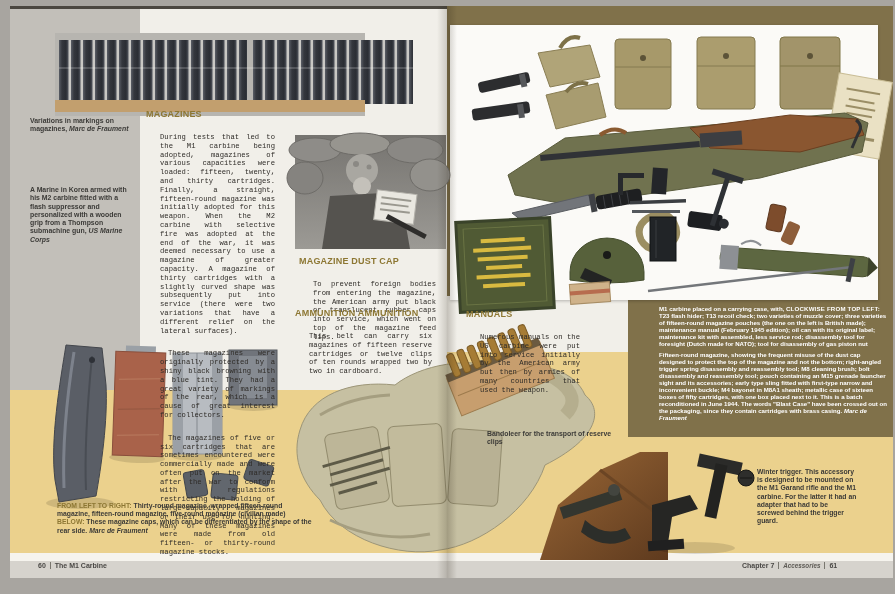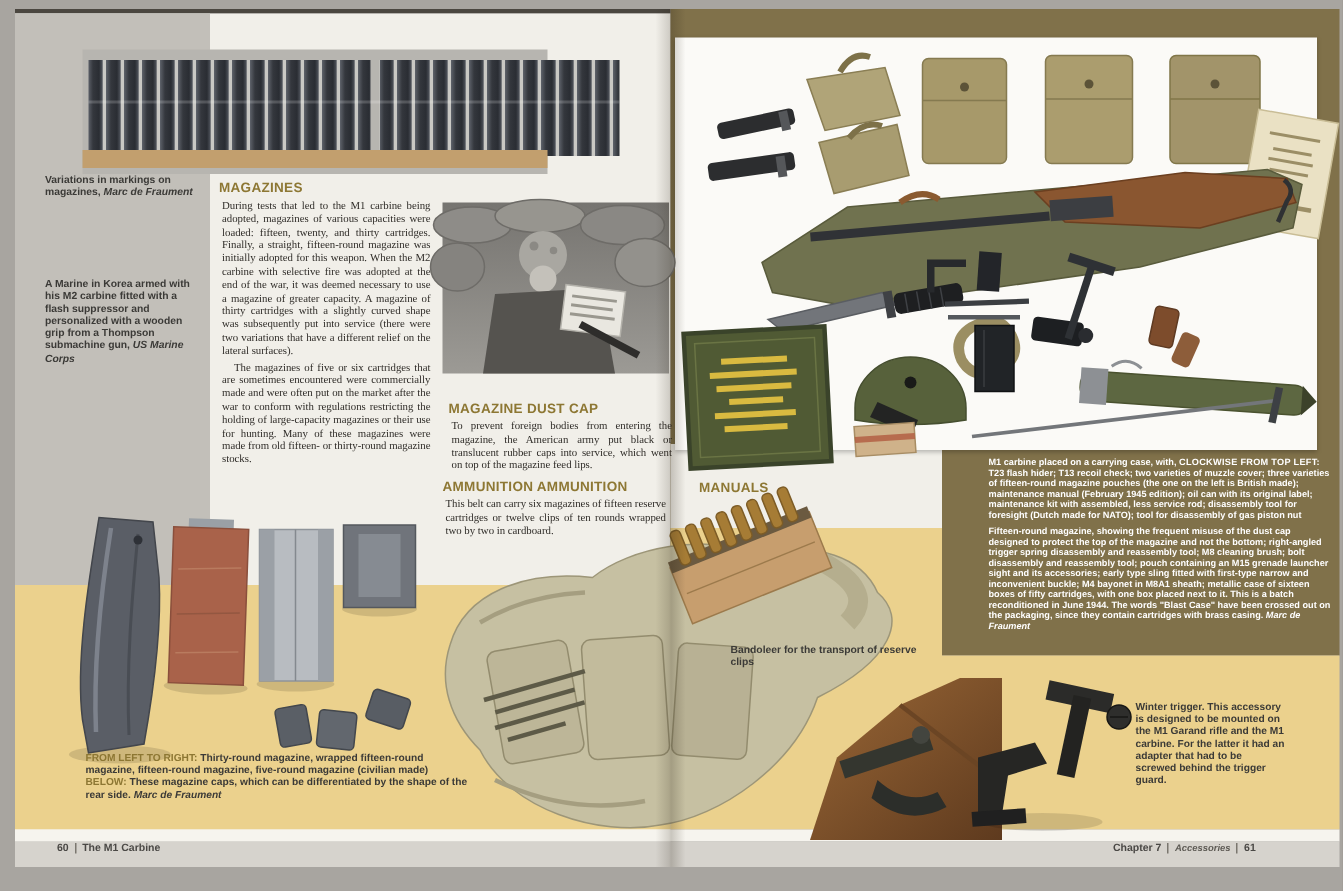--- a/index.html
+++ b/index.html
@@ -22,22 +22,22 @@
     background:linear-gradient(90deg,rgba(0,0,0,0) 0%,rgba(40,32,18,.16) 45%,rgba(40,32,18,.22) 52%,rgba(0,0,0,0) 100%);}
   
   #mags-photo{left:55px;top:33px;width:310px;height:83px;background:#b7b5b0;z-index:3;}
   #mags-photo .shelf{position:absolute;left:0;bottom:4px;width:100%;height:12px;background:#c29f6e;}
   #mags-photo .bars{position:absolute;top:7px;height:64px;
     background:repeating-linear-gradient(90deg,#5a5e66 0px,#34373d 3px,#2a2d33 7px,#4b4f57 9px,#c9c8c4 10px,#c9c8c4 12px);}
   #mags-photo .bars.b1{left:4px;width:188px;}
   #mags-photo .bars.b2{left:198px;width:160px;}
   #mags-photo .midline{position:absolute;left:4px;top:34px;width:354px;height:2px;background:rgba(255,255,255,.18);}
   
-  .h-olive{font-weight:bold;color:#8d7733;font-size:9px;letter-spacing:.2px;margin:12px 0 3px 0;font-family:"Liberation Sans",sans-serif;}
-  .body-serif{font-family:Liberation Serif, serif;font-size:7.2px;line-height:8.8px;color:#2f2c28;text-align:justify;margin:2px;}
+  .h-olive{font-weight:bold;color:#8d7733;font-size:9px;letter-spacing:.2px;margin:1px 0 3px 0;font-family:"Liberation Sans",sans-serif;}
+  .body-serif{font-family:Liberation Mono, monospace;font-size:7.2px;line-height:8.8px;color:#2f2c28;text-align:justify;margin:14px;}
   .body-serif.ind{text-indent:8px;}
   .cap{font-weight:bold;font-size:6.9px;line-height:8.3px;color:#3b3a37;}
   .cap i{font-style:italic;}
   .lead{color:#8d7733;} .z5{z-index:5;}
   #olive-caption{left:659px;top:305px;width:228px;color:#ffffff;font-weight:bold;font-size:6.1px;line-height:7.1px;z-index:5;}
   #olive-caption p{margin:0 0 3px 0;}
   #olive-caption .caps{letter-spacing:.2px;}
   
   .folio{font-size:7px;font-weight:bold;color:#4a4845;display:flex;align-items:center;gap:4px;z-index:7;}
   .folio .sep{width:1px;height:7px;background:#7a776f;}
@@ -310,35 +310,37 @@
   <div class="abs cap z5" style="left:30px;top:117px;width:106px;">
     <span>Variations in markings on magazines, </span><i>Marc de Fraument</i>
   </div>
   <div class="abs cap z5" style="left:30px;top:186px;width:106px;">
     <span>A Marine in Korea armed with his M2 carbine fitted with a flash suppressor and personalized with a wooden grip from a Thompson submachine gun, </span><i>US Marine Corps</i>
   </div>
 
   <div class="abs z5" style="left:146px;top:108px;width:143px;">
     <div class="h-olive">MAGAZINES</div>
     <p class="body-serif">During tests that led to the M1 carbine being adopted, magazines of various capacities were loaded: fifteen, twenty, and thirty cartridges. Finally, a straight, fifteen-round magazine was initially adopted for this weapon. When the M2 carbine with selective fire was adopted at the end of the war, it was deemed necessary to use a magazine of greater capacity. A magazine of thirty cartridges with a slightly curved shape was subsequently put into service (there were two variations that have a different relief on the lateral surfaces).</p>
+    <p class="body-serif ind">These magazines were originally protected by a shiny black browning with a blue tint. They had a great variety of markings of the rear, which is a cause of great interest for collectors.</p>
     <p class="body-serif ind">The magazines of five or six cartridges that are sometimes encountered were commercially made and were often put on the market after the war to conform with regulations restricting the holding of large-capacity magazines or their use for hunting. Many of these magazines were made from old fifteen- or thirty-round magazine stocks.</p>
   </div>
 
   <div class="abs z5" style="left:299px;top:255px;width:151px;">
     <div class="h-olive">MAGAZINE DUST CAP</div>
     <p class="body-serif">To prevent foreign bodies from entering the magazine, the American army put black or translucent rubber caps into service, which went on top of the magazine feed lips.</p>
   </div>
 
   <div class="abs z5" style="left:295px;top:307px;width:151px;">
     <div class="h-olive">AMMUNITION AMMUNITION</div>
     <p class="body-serif">This belt can carry six magazines of fifteen reserve cartridges or twelve clips of ten rounds wrapped two by two in cardboard.</p>
   </div>
 
   <div class="abs z5" style="left:466px;top:308px;width:128px;">
     <div class="h-olive">MANUALS</div>
+    <p class="body-serif">Numerous manuals on the US carbine were put into service initially by the American army but then by armies of many countries that used the weapon.</p>
   </div>
 
   <div class="abs" id="olive-caption">
     <p><span>M1 carbine placed on a carrying case, with, </span><span class="caps">CLOCKWISE FROM TOP LEFT:</span><span> T23 flash hider; T13 recoil check; two varieties of muzzle cover; three varieties of fifteen-round magazine pouches (the one on the left is British made); maintenance manual (February 1945 edition); oil can with its original label; maintenance kit with assembled, less service rod; disassembly tool for foresight (Dutch made for NATO); tool for disassembly of gas piston nut</span></p>
     <p><span>Fifteen-round magazine, showing the frequent misuse of the dust cap designed to protect the top of the magazine and not the bottom; right-angled trigger spring disassembly and reassembly tool; M8 cleaning brush; bolt disassembly and reassembly tool; pouch containing an M15 grenade launcher sight and its accessories; early type sling fitted with first-type narrow and inconvenient buckle; M4 bayonet in M8A1 sheath; metallic case of sixteen boxes of fifty cartridges, with one box placed next to it. This is a batch reconditioned in June 1944. The words "Blast Case" have been crossed out on the packaging, since they contain cartridges with brass casing. </span><i>Marc de Fraument</i></p>
   </div>
 
   <div class="abs cap z5" style="left:487px;top:430px;width:135px;">
     <span>Bandoleer for the transport of reserve clips</span>
   </div>

